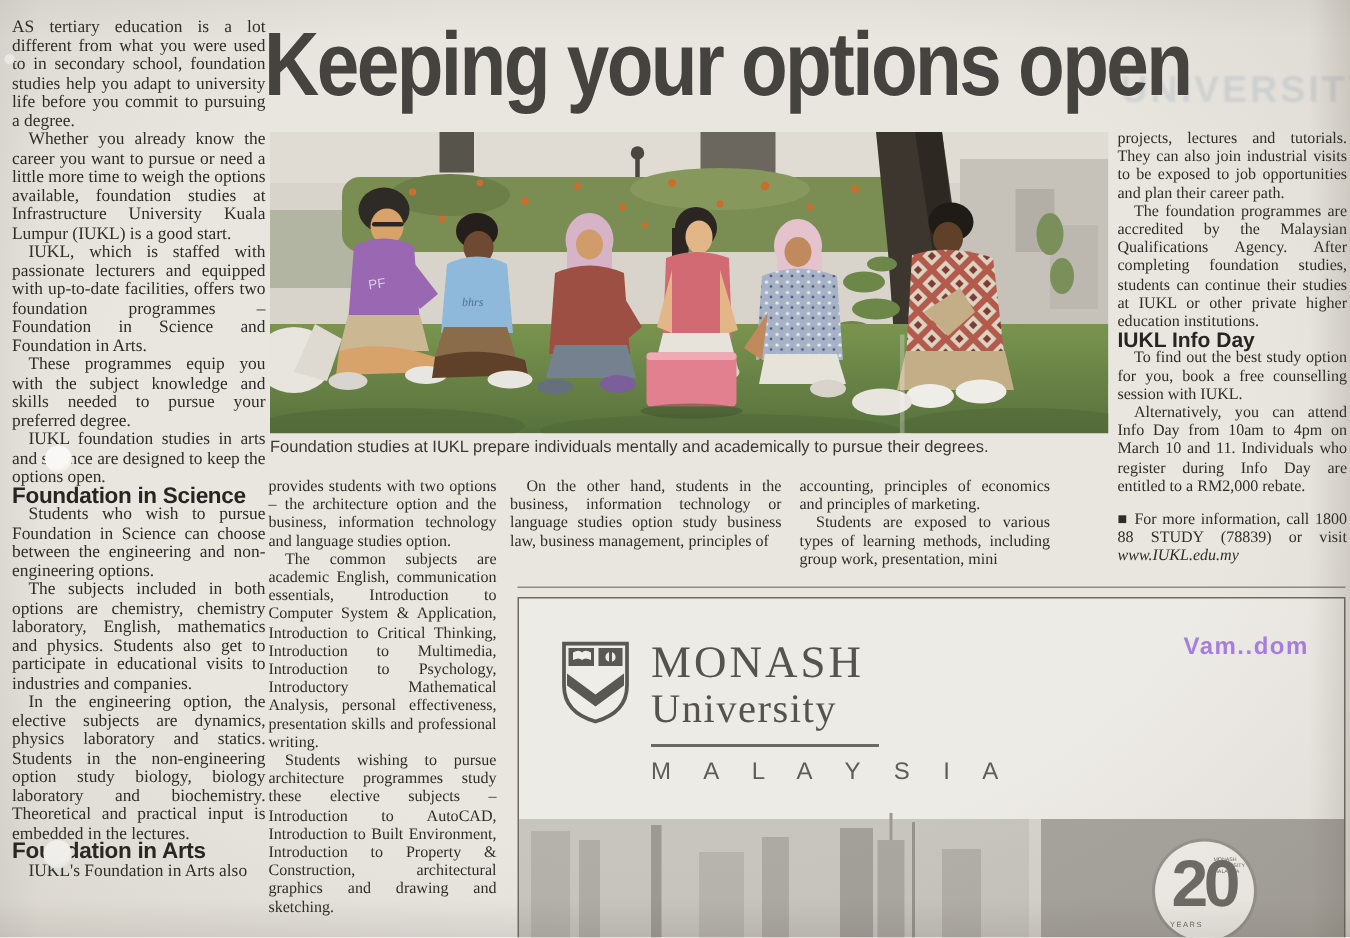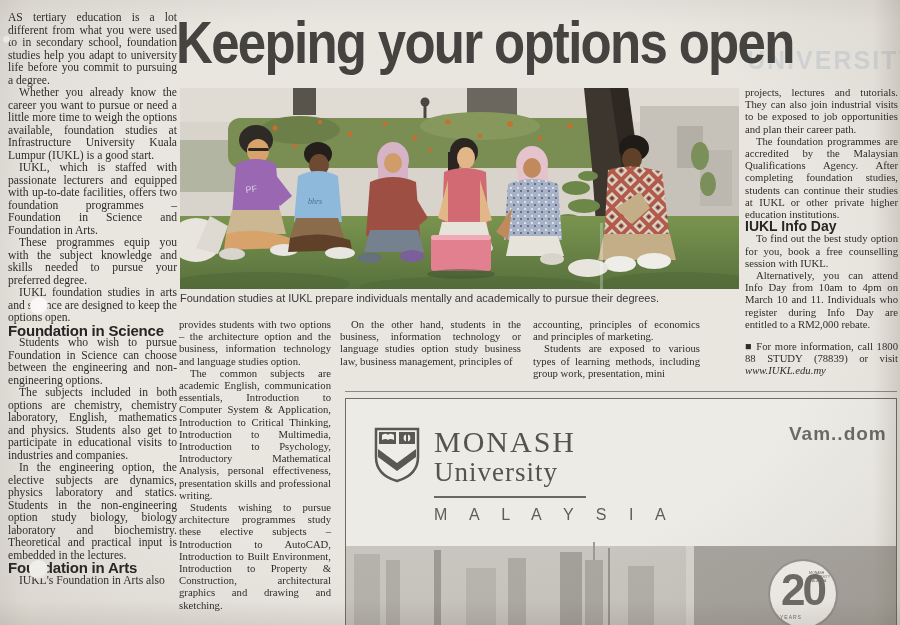--- a/index.html
+++ b/index.html
@@ -44,21 +44,21 @@
     font-family:"Liberation Sans",sans-serif;font-size:11px;color:#3a3835;
   }
   #contact i{font-style:italic;}
   
   #photo{left:180px;top:88px;width:559px;height:201px;overflow:hidden;}
   
   .hole{border-radius:50%;background:radial-gradient(circle at 40% 35%, #fbfaf8 0 55%, #efeeea 75%, #d9d6cf 100%);}
   
   .ghost{font-family:"Liberation Sans",sans-serif;font-weight:bold;pointer-events:none;}
   #ghost-top{left:747px;top:46px;font-size:25px;letter-spacing:2px;color:#aebcc6;opacity:.38;filter:blur(.6px);}
-  #ghost-ad{left:788px;top:424px;font-size:19px;letter-spacing:1px;color:#000000;opacity:.55;filter:blur(.4px);z-index:5;}
+  #ghost-ad{left:788px;top:424px;font-size:16px;letter-spacing:1px;color:#6d28d9;opacity:.55;filter:blur(.4px);z-index:5;}
   
   #ad-rule{left:345px;top:391px;width:552px;height:1px;background:#8d8a83;}
   #ad-box{
     left:345px;top:398px;width:550px;height:240px;
     border:1.5px solid #6e6c66;background:#edebe6;overflow:hidden;
   }
   #monash-logo{position:absolute;left:28px;top:28px;display:flex;gap:14px;align-items:flex-start;}
   #monash-text{font-family:"Liberation Serif",serif;color:#55534e;}
   #monash-line1{font-size:30px;letter-spacing:2px;line-height:30px;}
   #monash-line2{font-size:27px;letter-spacing:1px;line-height:30px;font-weight:normal;}

